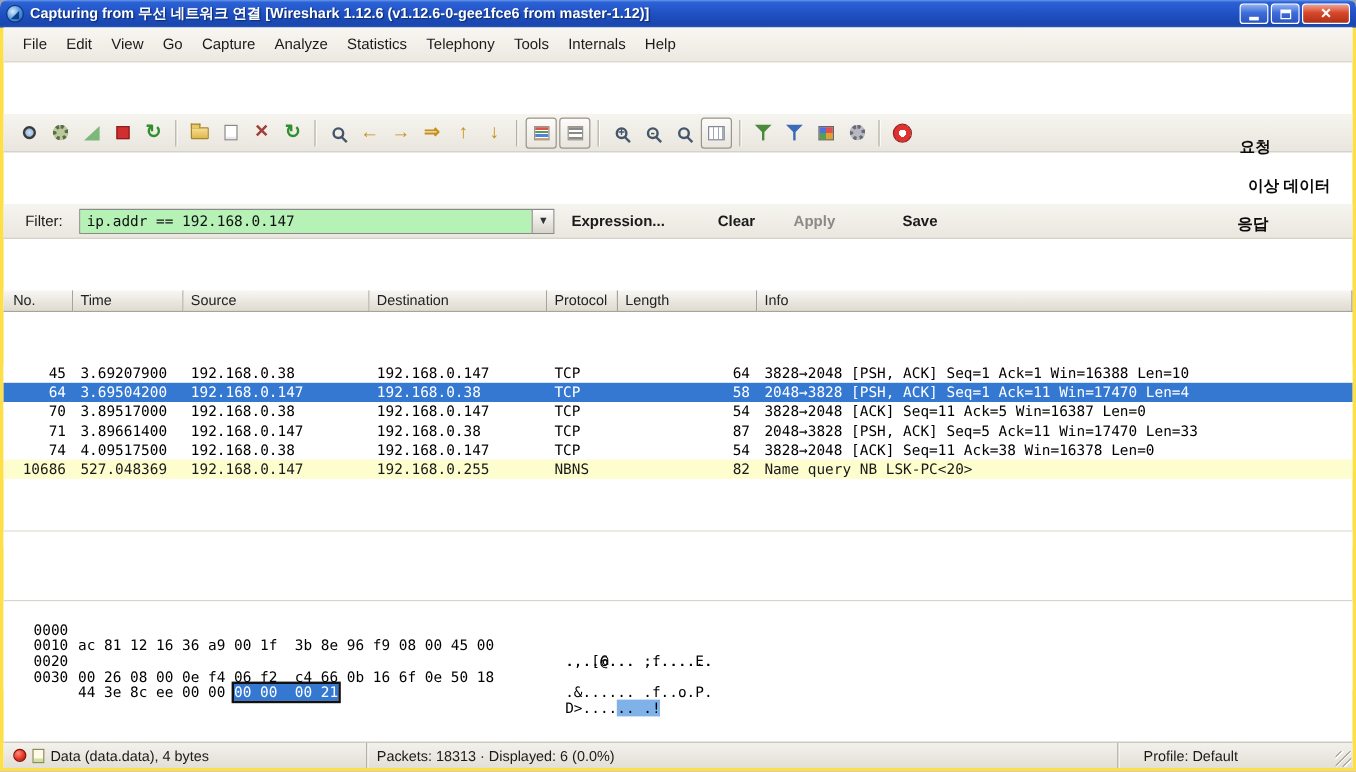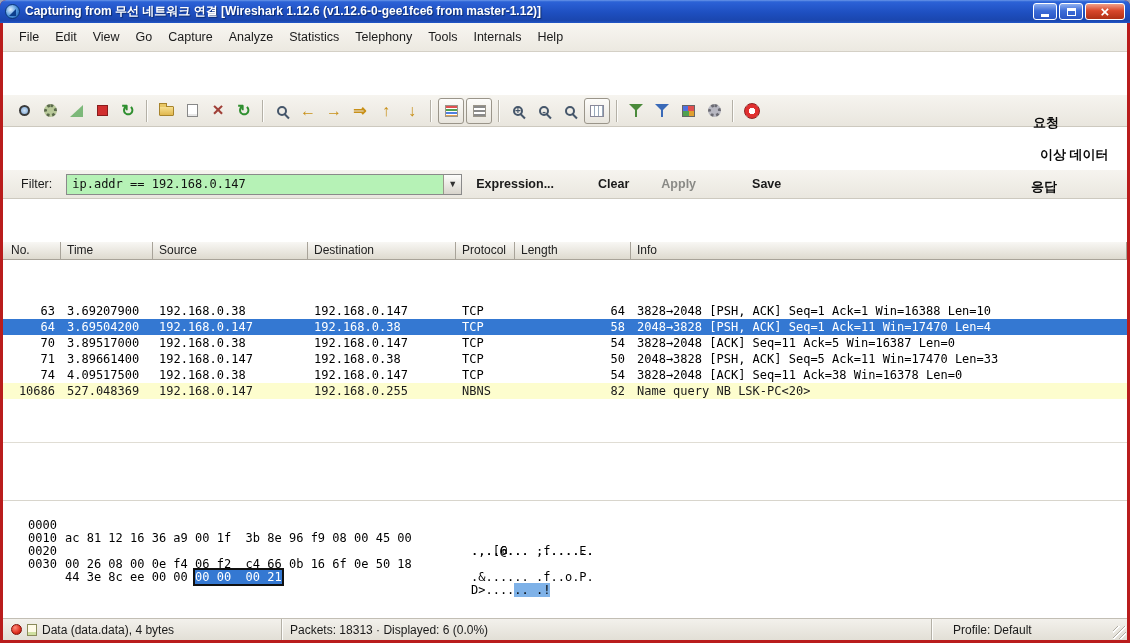--- a/index.html
+++ b/index.html
@@ -1,17 +1,17 @@
 <!DOCTYPE html>
 <html><head>
 <meta charset="utf-8">
 <style>
   * { margin:0; padding:0; box-sizing:border-box; }
   body { background:#9aa4b8; font-family:"Liberation Sans", sans-serif; }
-  .window { position:relative; width:1130px; height:643px; background:#b91c1c;
+  .window { position:relative; width:1130px; height:643px; background:#fde047;
             border-radius:6px 6px 0 0; overflow:hidden; }
 
   
   .titlebar { position:absolute; top:0; left:0; right:0; height:23px;
     background:linear-gradient(180deg,#6a96e8 0%,#2b63d6 8%,#2a5fd4 14%,#1e4fc0 55%,#1a46ae 90%,#2257c8 100%);
     display:flex; align-items:center; padding:0 5px; }
   .app-icon { width:15px; height:15px; border-radius:50%; margin-right:5px;
     background:radial-gradient(circle at 35% 35%, #d8ecff, #4a90d9 55%, #1b5aa8); border:1px solid #0d3a78; position:relative; }
   .app-icon::after { content:""; position:absolute; left:3px; top:4px; width:0; height:0;
     border-left:7px solid transparent; border-bottom:7px solid #0d3f8c; }
@@ -127,21 +127,21 @@
   .hx-off { position:absolute; left:25px;text-align:center; }
   .hx-bytes { position:absolute; left:62px; }
   .hx-ascii { position:absolute; left:468px; }
   .hexsel { background:#3478d2; color:#fff; outline:2px solid #111; }
   .asciisel { background:#7fb2e8; color:#000; }
 
   
   .statusbar { height:22px; background:linear-gradient(#f3f1ec,#e2dfd6); border-top:1px solid #c2beb4;
     display:flex; align-items:center; font-size:12px; color:#1a1a1a; position:relative; }
   .sb-sec { display:flex; align-items:center; height:100%; padding:0 8px; overflow:hidden; white-space:nowrap; }
-  .sb-left { width:278px; gap:5px; }
+  .sb-left { width:302px; gap:5px; }
   .sb-mid { flex:1; border-left:1px solid #b4b0a6; box-shadow:inset 1px 0 0 #fdfdfb; }
   .sb-right { width:196px; border-left:1px solid #b4b0a6; box-shadow:inset 1px 0 0 #fdfdfb;padding-left:21px; }
   .expert-dot { width:11px; height:11px; border-radius:50%; border:1px solid #801008; flex:none;
     background:radial-gradient(circle at 35% 30%, #ff8a7a, #e03020 60%, #a01808); }
   .file-dot { width:10px; height:12px; background:#fffbe8; border:1px solid #8a8a5a; flex:none;
     box-shadow:inset 0 -3px 0 #cfe0a0; }
   .grip { position:absolute; right:1px; bottom:1px; width:13px; height:13px;
     background:repeating-linear-gradient(135deg, transparent 0 3px, #b0aca2 3px 4px, #fff 4px 5px); }
 
   
@@ -293,21 +293,21 @@
       <span class="hcell">Time</span>
       <span class="hcell">Source</span>
       <span class="hcell">Destination</span>
       <span class="hcell">Protocol</span>
       <span class="hcell">Length</span>
       <span class="hcell">Info</span>
     </div>
 
     <div>
       <div class="pl-grid prow">
-        <span class="c-no">63</span>
+        <span class="c-no">45</span>
         <span class="c-left">3.69207900</span>
         <span class="c-left">192.168.0.38</span>
         <span class="c-left">192.168.0.147</span>
         <span class="c-left">TCP</span>
         <span class="c-len">64</span>
         <span class="c-info">3828→2048 [PSH, ACK] Seq=1 Ack=1 Win=16388 Len=10</span>
       </div>
       <div class="pl-grid prow sel">
         <span class="c-no">64</span>
         <span class="c-left">3.69504200</span>
@@ -325,21 +325,21 @@
         <span class="c-left">TCP</span>
         <span class="c-len">54</span>
         <span class="c-info">3828→2048 [ACK] Seq=11 Ack=5 Win=16387 Len=0</span>
       </div>
       <div class="pl-grid prow">
         <span class="c-no">71</span>
         <span class="c-left">3.89661400</span>
         <span class="c-left">192.168.0.147</span>
         <span class="c-left">192.168.0.38</span>
         <span class="c-left">TCP</span>
-        <span class="c-len">50</span>
+        <span class="c-len">87</span>
         <span class="c-info">2048→3828 [PSH, ACK] Seq=5 Ack=11 Win=17470 Len=33</span>
       </div>
       <div class="pl-grid prow">
         <span class="c-no">74</span>
         <span class="c-left">4.09517500</span>
         <span class="c-left">192.168.0.38</span>
         <span class="c-left">192.168.0.147</span>
         <span class="c-left">TCP</span>
         <span class="c-len">54</span>
         <span class="c-info">3828→2048 [ACK] Seq=11 Ack=38 Win=16378 Len=0</span>

